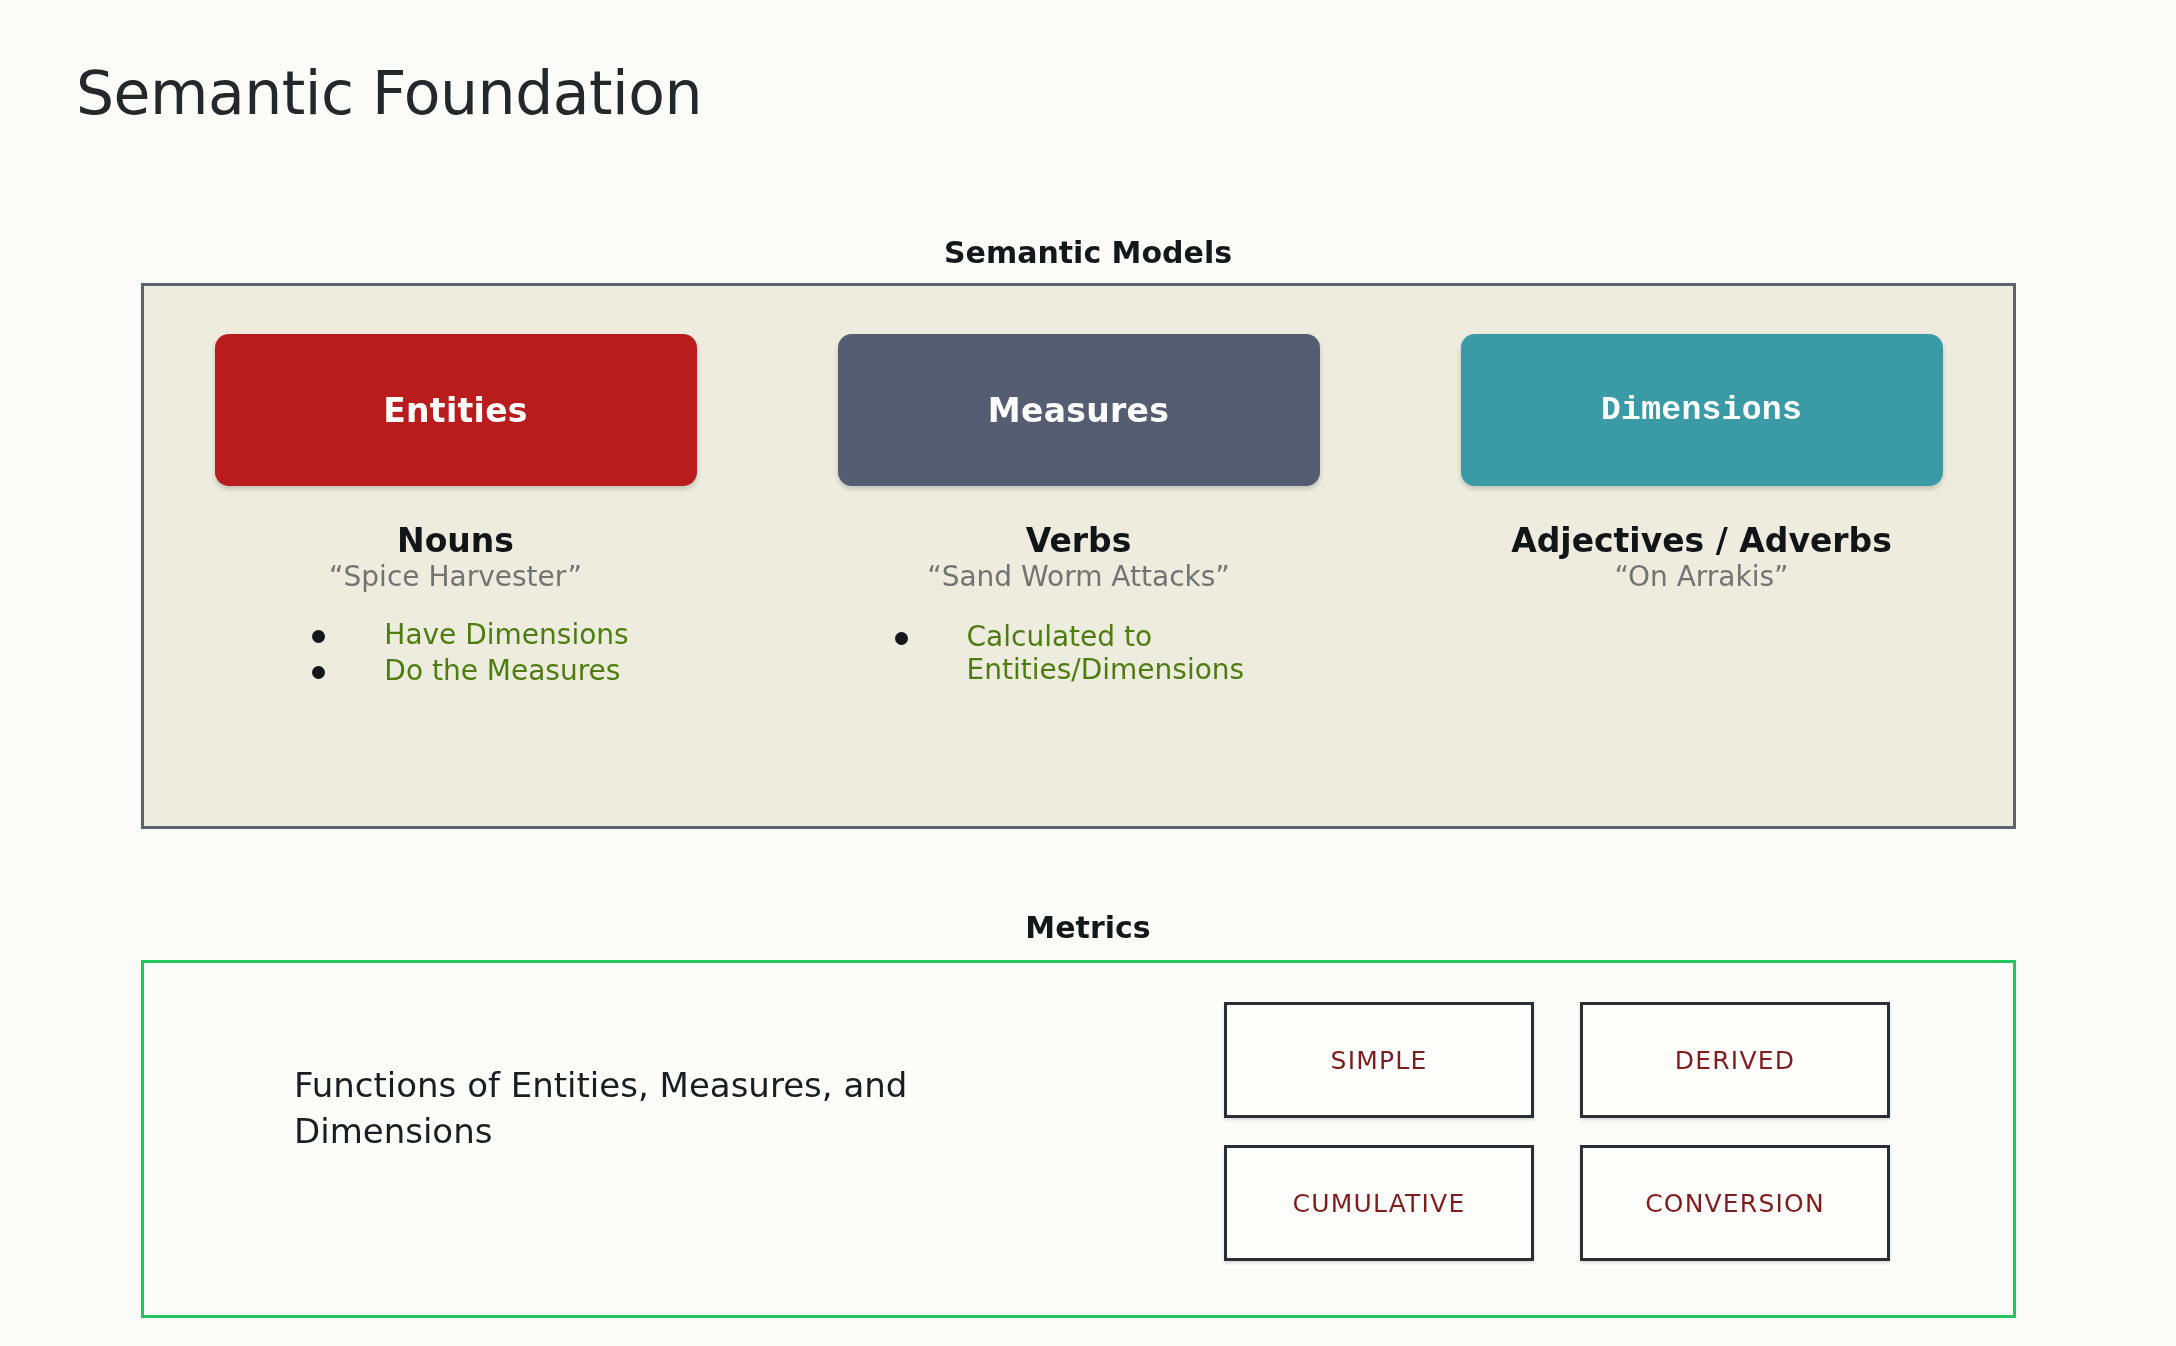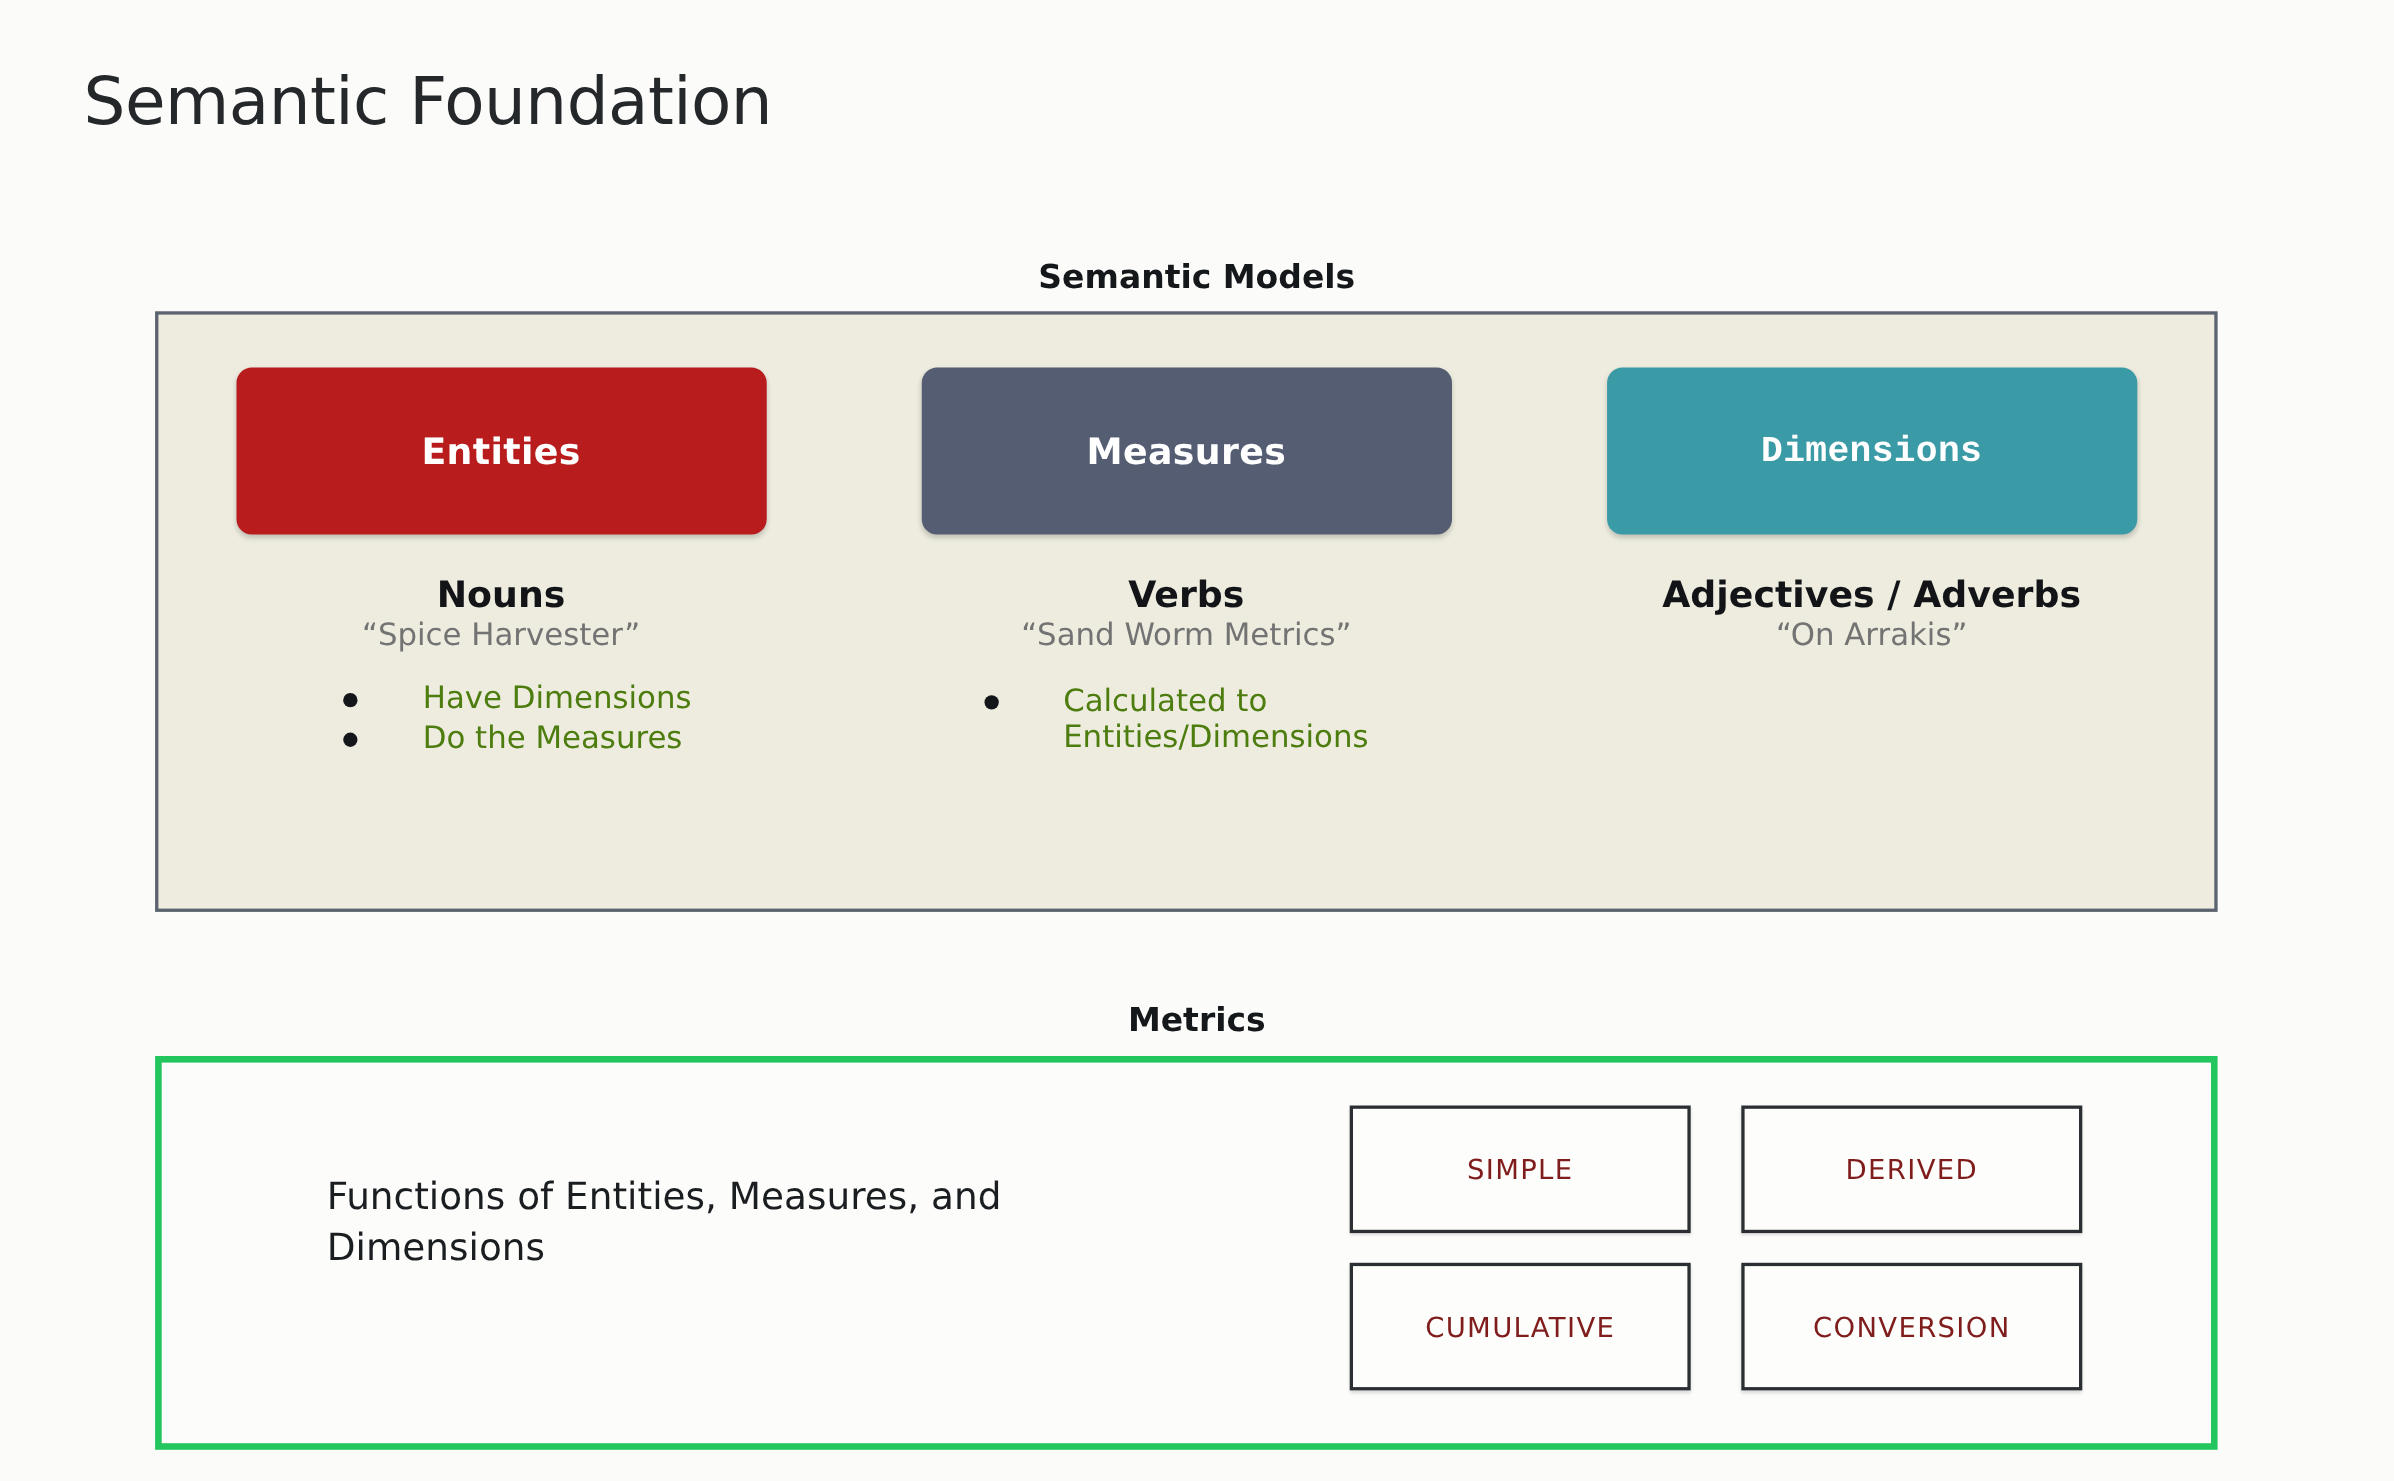--- a/index.html
+++ b/index.html
@@ -138,21 +138,21 @@
   .bul-dimensions { margin-top: 42px; margin-left: 48px; }
 
   
   .metrics-panel {
     position: absolute;
     left: 141px;
     top: 960px;
     width: 1875px;
     height: 358px;
     background: #fcfcfa;
-    border: 6px solid #22c55e;
+    border: 3px solid #22c55e;
     box-sizing: border-box;
   }
   .metrics-desc {
     position: absolute;
     left: 150px;
     top: 100px;
     font-size: 34px;
     line-height: 1.34;
     color: #1b1e21;
     width: 720px;
@@ -196,21 +196,21 @@
       <div class="example">“Spice Harvester”</div>
       <ul class="bullets bul-entities">
         <li>Have Dimensions</li>
         <li>Do the Measures</li>
       </ul>
     </div>
 
     <div class="sm-col">
       <div class="chip measures">Measures</div>
       <div class="pos">Verbs</div>
-      <div class="example">“Sand Worm Metrics”</div>
+      <div class="example">“Sand Worm Attacks”</div>
       <ul class="bullets bul-measures">
         <li style="max-width:330px; white-space:normal;">Calculated to Entities/Dimensions</li>
       </ul>
     </div>
 
     <div class="sm-col">
       <div class="chip dimensions">Dimensions</div>
       <div class="pos">Adjectives / Adverbs</div>
       <div class="example">“On Arrakis”</div>
     </div>

